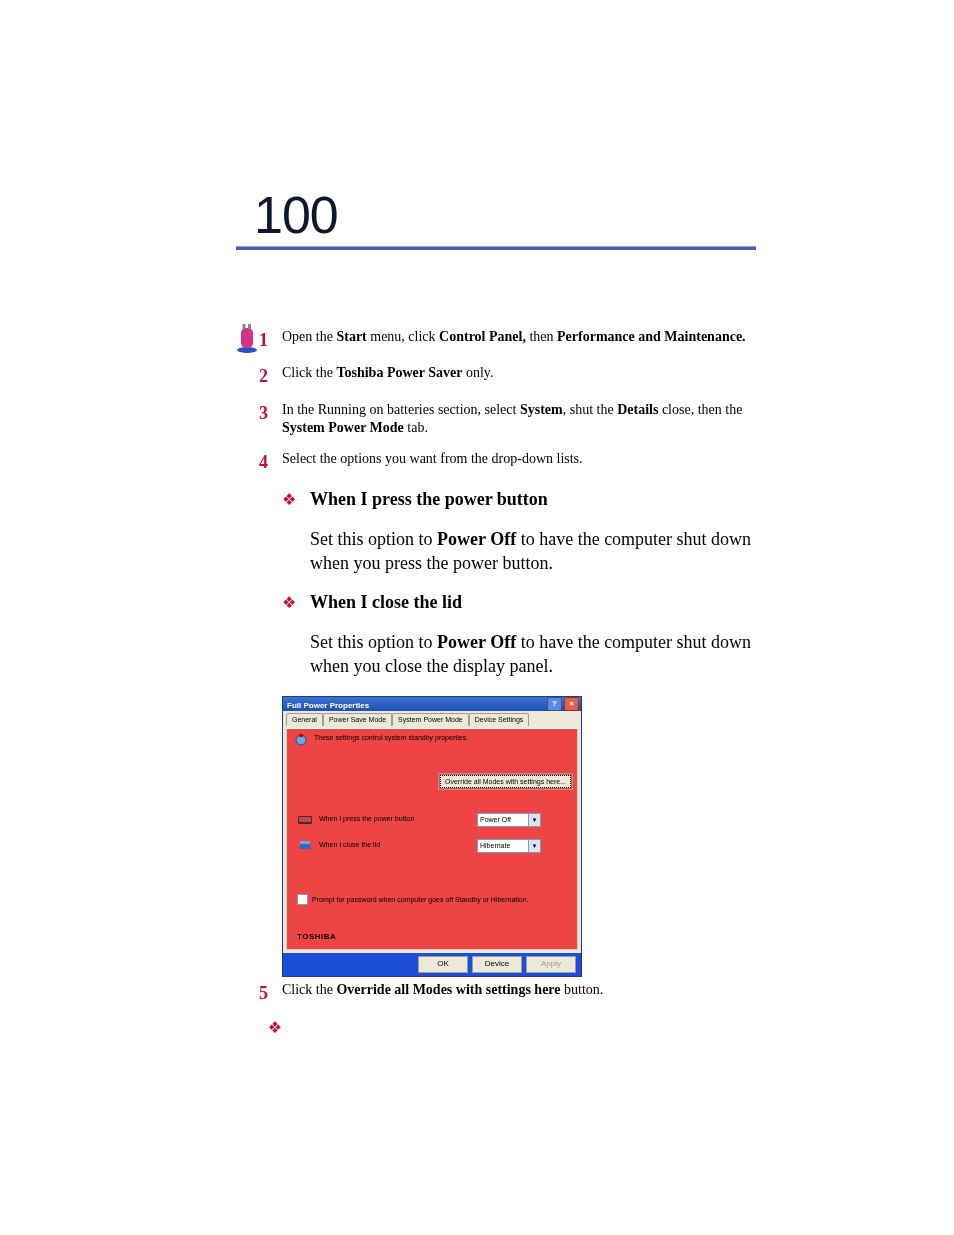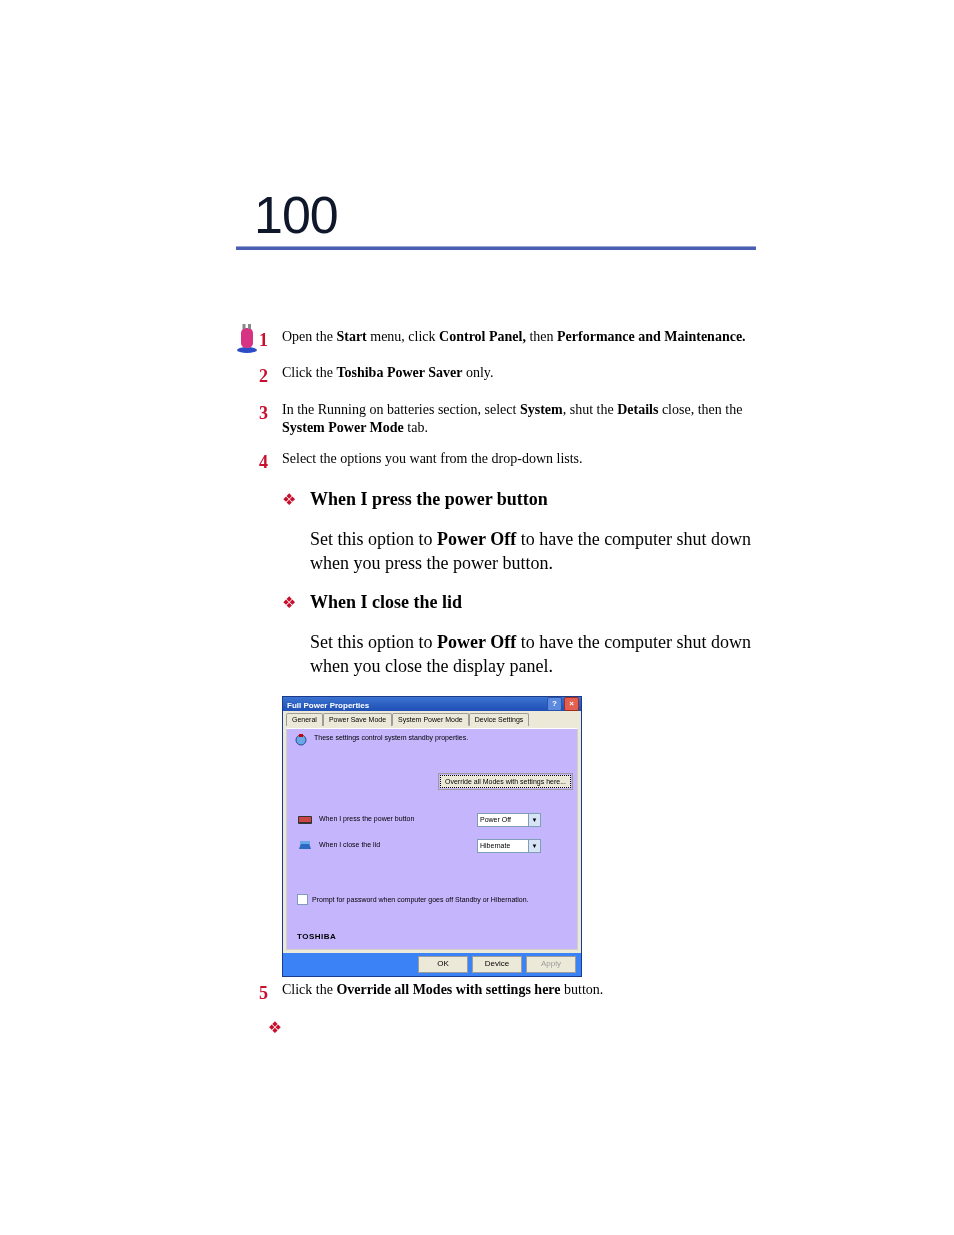--- a/index.html
+++ b/index.html
@@ -79,21 +79,21 @@
     display:flex;gap:0;padding:2px 3px 0 3px;background:#ece9d8;
     font-size:7px;
   }
   .tab{
     padding:1px 5px 0 5px;border:1px solid #9c9c9c;border-bottom:none;
     background:#ece9d8;border-radius:2px 2px 0 0;margin-right:0px;
   }
   .tab.active{background:#ece9d8;position:relative;top:0;border-bottom:1px solid #ece9d8;}
   .panel{
     margin:2px 3px 3px 3px;border:1px solid #d4d0c8;
-    border-top:1px solid #fff;padding:4px 6px 6px 6px;background:#c4b5fd;
+    border-top:1px solid #fff;padding:4px 6px 6px 6px;background:#ef4444;
     min-height:210px;position:relative;
   }
   .panel .desc-row{display:flex;align-items:flex-start;gap:5px;font-size:7px;}
   .panel .desc-row .ic{width:16px;height:14px;}
   .override-btn{
     position:absolute;right:6px;top:46px;
     font-size:7px;padding:1px 4px;
     background:#ece9d8;border:1px dotted #000;
     outline:1px solid #9c9c9c;outline-offset:1px;
     text-decoration:underline dotted;
@@ -116,21 +116,21 @@
     display:flex;align-items:center;justify-content:center;font-size:6px;color:#000;
   }
   .chk-row{position:absolute;left:10px;top:165px;display:flex;align-items:center;gap:4px;font-size:7px;}
   .chk{width:9px;height:9px;border:1px solid #7f9db9;background:#fff;}
   .brand{
     position:absolute;left:10px;bottom:6px;font-weight:700;
     font-family:Arial,sans-serif;font-size:8px;letter-spacing:0.5px;
   }
   .btnrow{
     display:flex;justify-content:flex-end;gap:4px;
-    padding:3px 5px;background:#3b82f6;font-size:8px;
+    padding:3px 5px;background:#1d4ed8;font-size:8px;
   }
   .wbtn{
     width:48px;height:15px;border:1px solid #9c9c9c;background:#ece9d8;
     display:flex;align-items:center;justify-content:center;font-size:8px;
   }
   .wbtn.disabled{color:#9c9c9c;}
   .caption{
     margin:8px 0 18px 46px;font-style:italic;color:#c8102e;font-size:17px;
   }
   .final{margin-left:0;}

